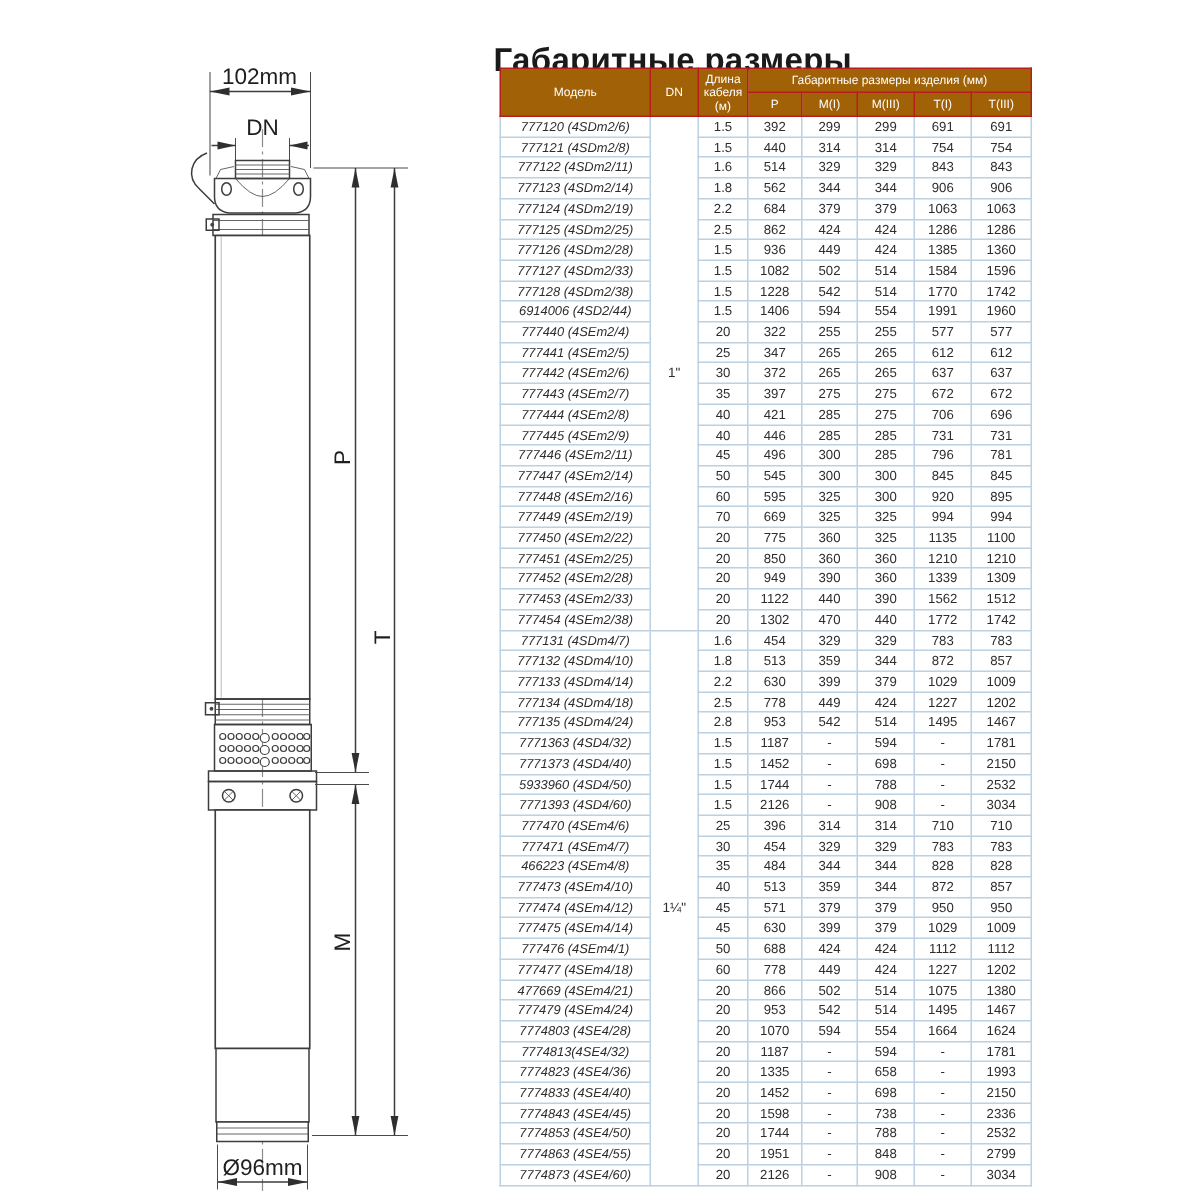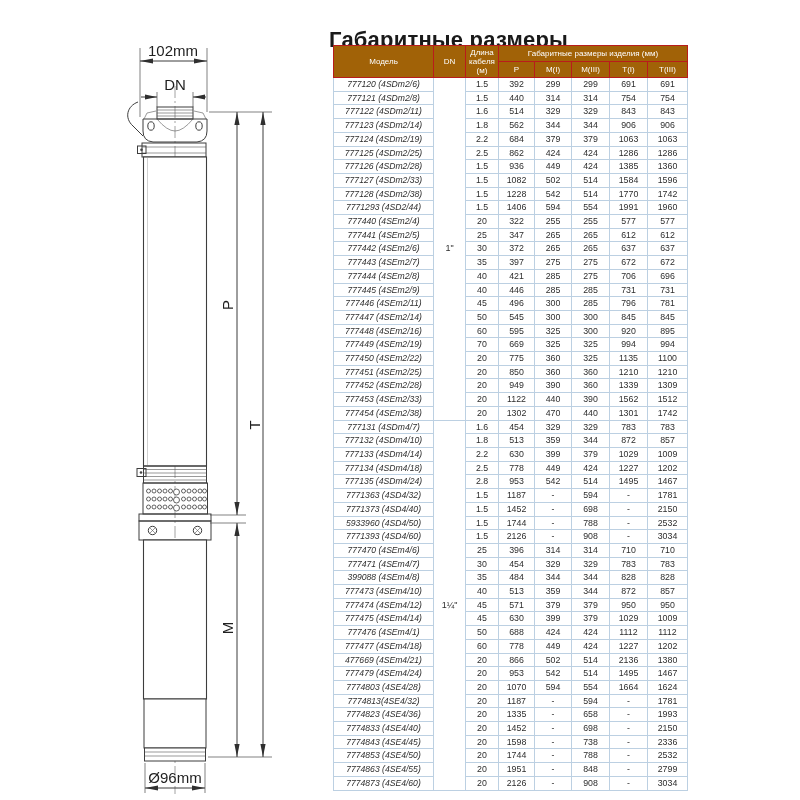--- a/index.html
+++ b/index.html
@@ -293,21 +293,21 @@
       <tr>
         <td class="model">777128 (4SDm2/38)</td>
         <td>1.5</td>
         <td>1228</td>
         <td>542</td>
         <td>514</td>
         <td>1770</td>
         <td>1742</td>
       </tr>
       <tr>
-        <td class="model">7771293 (4SD2/44)</td>
+        <td class="model">6914006 (4SD2/44)</td>
         <td>1.5</td>
         <td>1406</td>
         <td>594</td>
         <td>554</td>
         <td>1991</td>
         <td>1960</td>
       </tr>
       <tr>
         <td class="model">777440 (4SEm2/4)</td>
         <td>20</td>
@@ -433,21 +433,21 @@
         <td>390</td>
         <td>1562</td>
         <td>1512</td>
       </tr>
       <tr>
         <td class="model">777454 (4SEm2/38)</td>
         <td>20</td>
         <td>1302</td>
         <td>470</td>
         <td>440</td>
-        <td>1301</td>
+        <td>1772</td>
         <td>1742</td>
       </tr>
       <tr>
         <td class="model">777131 (4SDm4/7)</td>
         <td class="dn" rowspan="27">1¼"</td>
         <td>1.6</td>
         <td>454</td>
         <td>329</td>
         <td>329</td>
         <td>783</td>
@@ -537,21 +537,21 @@
       <tr>
         <td class="model">777471 (4SEm4/7)</td>
         <td>30</td>
         <td>454</td>
         <td>329</td>
         <td>329</td>
         <td>783</td>
         <td>783</td>
       </tr>
       <tr>
-        <td class="model">399088 (4SEm4/8)</td>
+        <td class="model">466223 (4SEm4/8)</td>
         <td>35</td>
         <td>484</td>
         <td>344</td>
         <td>344</td>
         <td>828</td>
         <td>828</td>
       </tr>
       <tr>
         <td class="model">777473 (4SEm4/10)</td>
         <td>40</td>
@@ -596,21 +596,21 @@
         <td>424</td>
         <td>1227</td>
         <td>1202</td>
       </tr>
       <tr>
         <td class="model">477669 (4SEm4/21)</td>
         <td>20</td>
         <td>866</td>
         <td>502</td>
         <td>514</td>
-        <td>2136</td>
+        <td>1075</td>
         <td>1380</td>
       </tr>
       <tr>
         <td class="model">777479 (4SEm4/24)</td>
         <td>20</td>
         <td>953</td>
         <td>542</td>
         <td>514</td>
         <td>1495</td>
         <td>1467</td>

